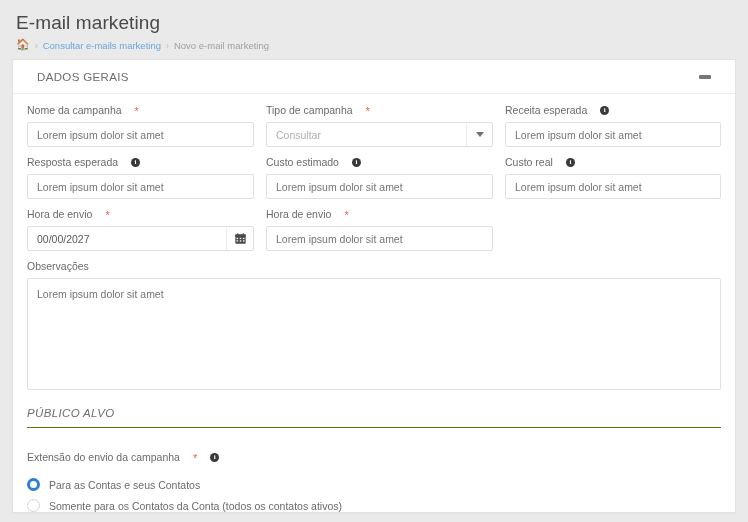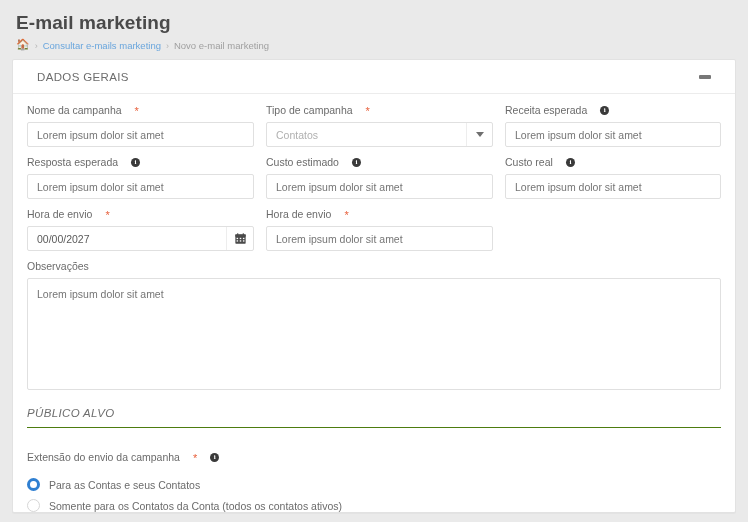--- a/index.html
+++ b/index.html
@@ -16,21 +16,21 @@
     overflow: hidden;
   }
 
   
   .page-header {
     padding: 12px 0 0 16px;
     background: #eaeaea;
   }
   .page-title {
     font-size: 19px;
-    font-weight: 700;
+    font-weight: 400;
     color: #4a4a4a;
     margin: 0 0 6px 0;
     letter-spacing: .1px;
   }
   .breadcrumb {
     display: flex;
     align-items: center;
     gap: 5px;
     font-size: 9.5px;
     color: #9b9b9b;
@@ -293,21 +293,21 @@
         </div>
         <input class="input" type="text" placeholder="Lorem ipsum dolor sit amet" style="">
       </div>
 
       <div class="col">
         <div class="field-label">
           <span>Tipo de campanha</span>
           <span class="req">*</span>
         </div>
         <div class="select-wrap">
-          <span class="select-value">Contatos</span>
+          <span class="select-value">Consultar</span>
           <span class="select-btn">
             <span class="caret"></span>
           </span>
         </div>
       </div>
 
       <div class="col col-wide">
         <div class="field-label">
           <span>Receita esperada</span>
           <span class="info-icon">i</span>

